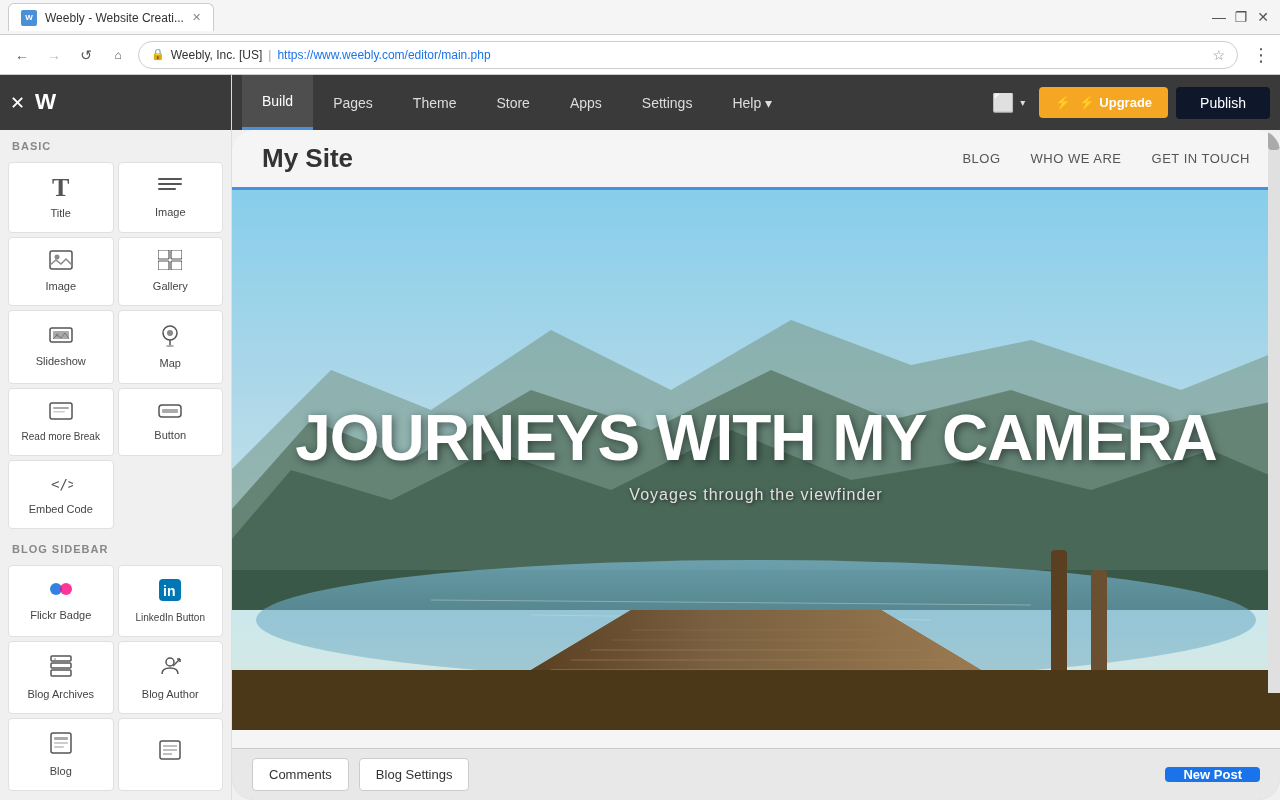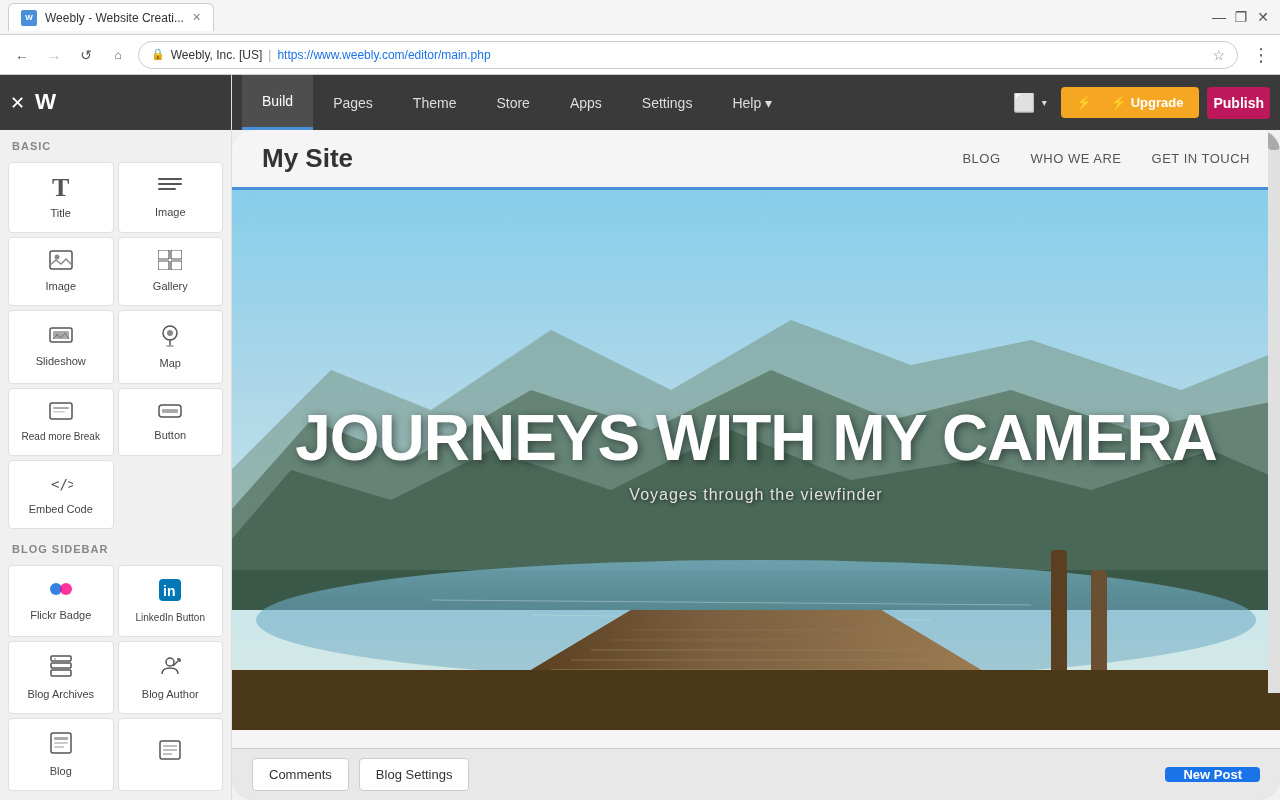--- a/index.html
+++ b/index.html
@@ -37,21 +37,21 @@
     .sidebar-item-label { font-size: 11px; color: #444; line-height: 1.2; }
 
     
     .top-nav { background: #3a3a3a; height: 55px; display: flex; align-items: center; padding: 0 10px; gap: 0; flex-shrink: 0; }
     .nav-link { color: #ddd; font-size: 14px; padding: 0 20px; height: 55px; display: flex; align-items: center; cursor: pointer; text-decoration: none; }
     .nav-link:hover, .nav-link.active { color: #fff; background: rgba(255,255,255,0.1); }
     .nav-link.active { border-bottom: 3px solid #4a90d9; }
     .nav-spacer { flex: 1; }
     .nav-preview-btn { color: #ddd; font-size: 14px; padding: 0 14px; height: 55px; display: flex; align-items: center; cursor: pointer; gap: 6px; }
     .upgrade-btn { background: #f5a623; color: #fff; border: none; padding: 8px 16px; border-radius: 4px; font-size: 13px; font-weight: bold; cursor: pointer; display: flex; align-items: center; gap: 6px; margin-right: 8px; }
-    .publish-btn { background: #be185d; color: #fff; border: none; padding: 8px 6px; border-radius: 4px; font-size: 14px; font-weight: bold; cursor: pointer; }
+    .publish-btn { background: #0f172a; color: #fff; border: none; padding: 8px 24px; border-radius: 4px; font-size: 14px; font-weight: normal; cursor: pointer; }
 
     
     .main-content { flex: 1; display: flex; flex-direction: column; overflow: hidden; position: relative; background: #ccc; border-radius: 22px; }
 
     
     .website-preview { flex: 1; position: relative; overflow: hidden; background: #f5f5f5; }
     .site-header { background: #f5f5f5; height: 60px; display: flex; align-items: center; padding: 0 30px; border-bottom: 3px solid #4a90d9; }
     .site-title { font-size: 26px; font-weight: bold; color: #333; }
     .site-nav { margin-left: auto; display: flex; gap: 30px; }
     .site-nav-link { font-size: 13px; color: #555; text-decoration: none; letter-spacing: 0.5px; cursor: pointer; }
@@ -301,21 +301,21 @@
       <a class="nav-link">Apps</a>
       <a class="nav-link">Settings</a>
       <a class="nav-link">Help ▾</a>
       <div class="nav-spacer"></div>
       <div class="nav-preview-btn">
         <span style="font-size:18px;">⬜</span>
         <span style="font-size:10px;">▾</span>
       </div>
       <button class="upgrade-btn">
         <span>⚡</span>
-        <span style="margin-left:12px;">⚡ Upgrade</span>
+        <span style="margin-left:2px;">⚡ Upgrade</span>
       </button>
       <button class="publish-btn">Publish</button>
     </div>
 
     <div class="main-content">
 
       <div class="website-preview">
 
         <div class="site-header">
           <div class="site-title">My Site</div>

